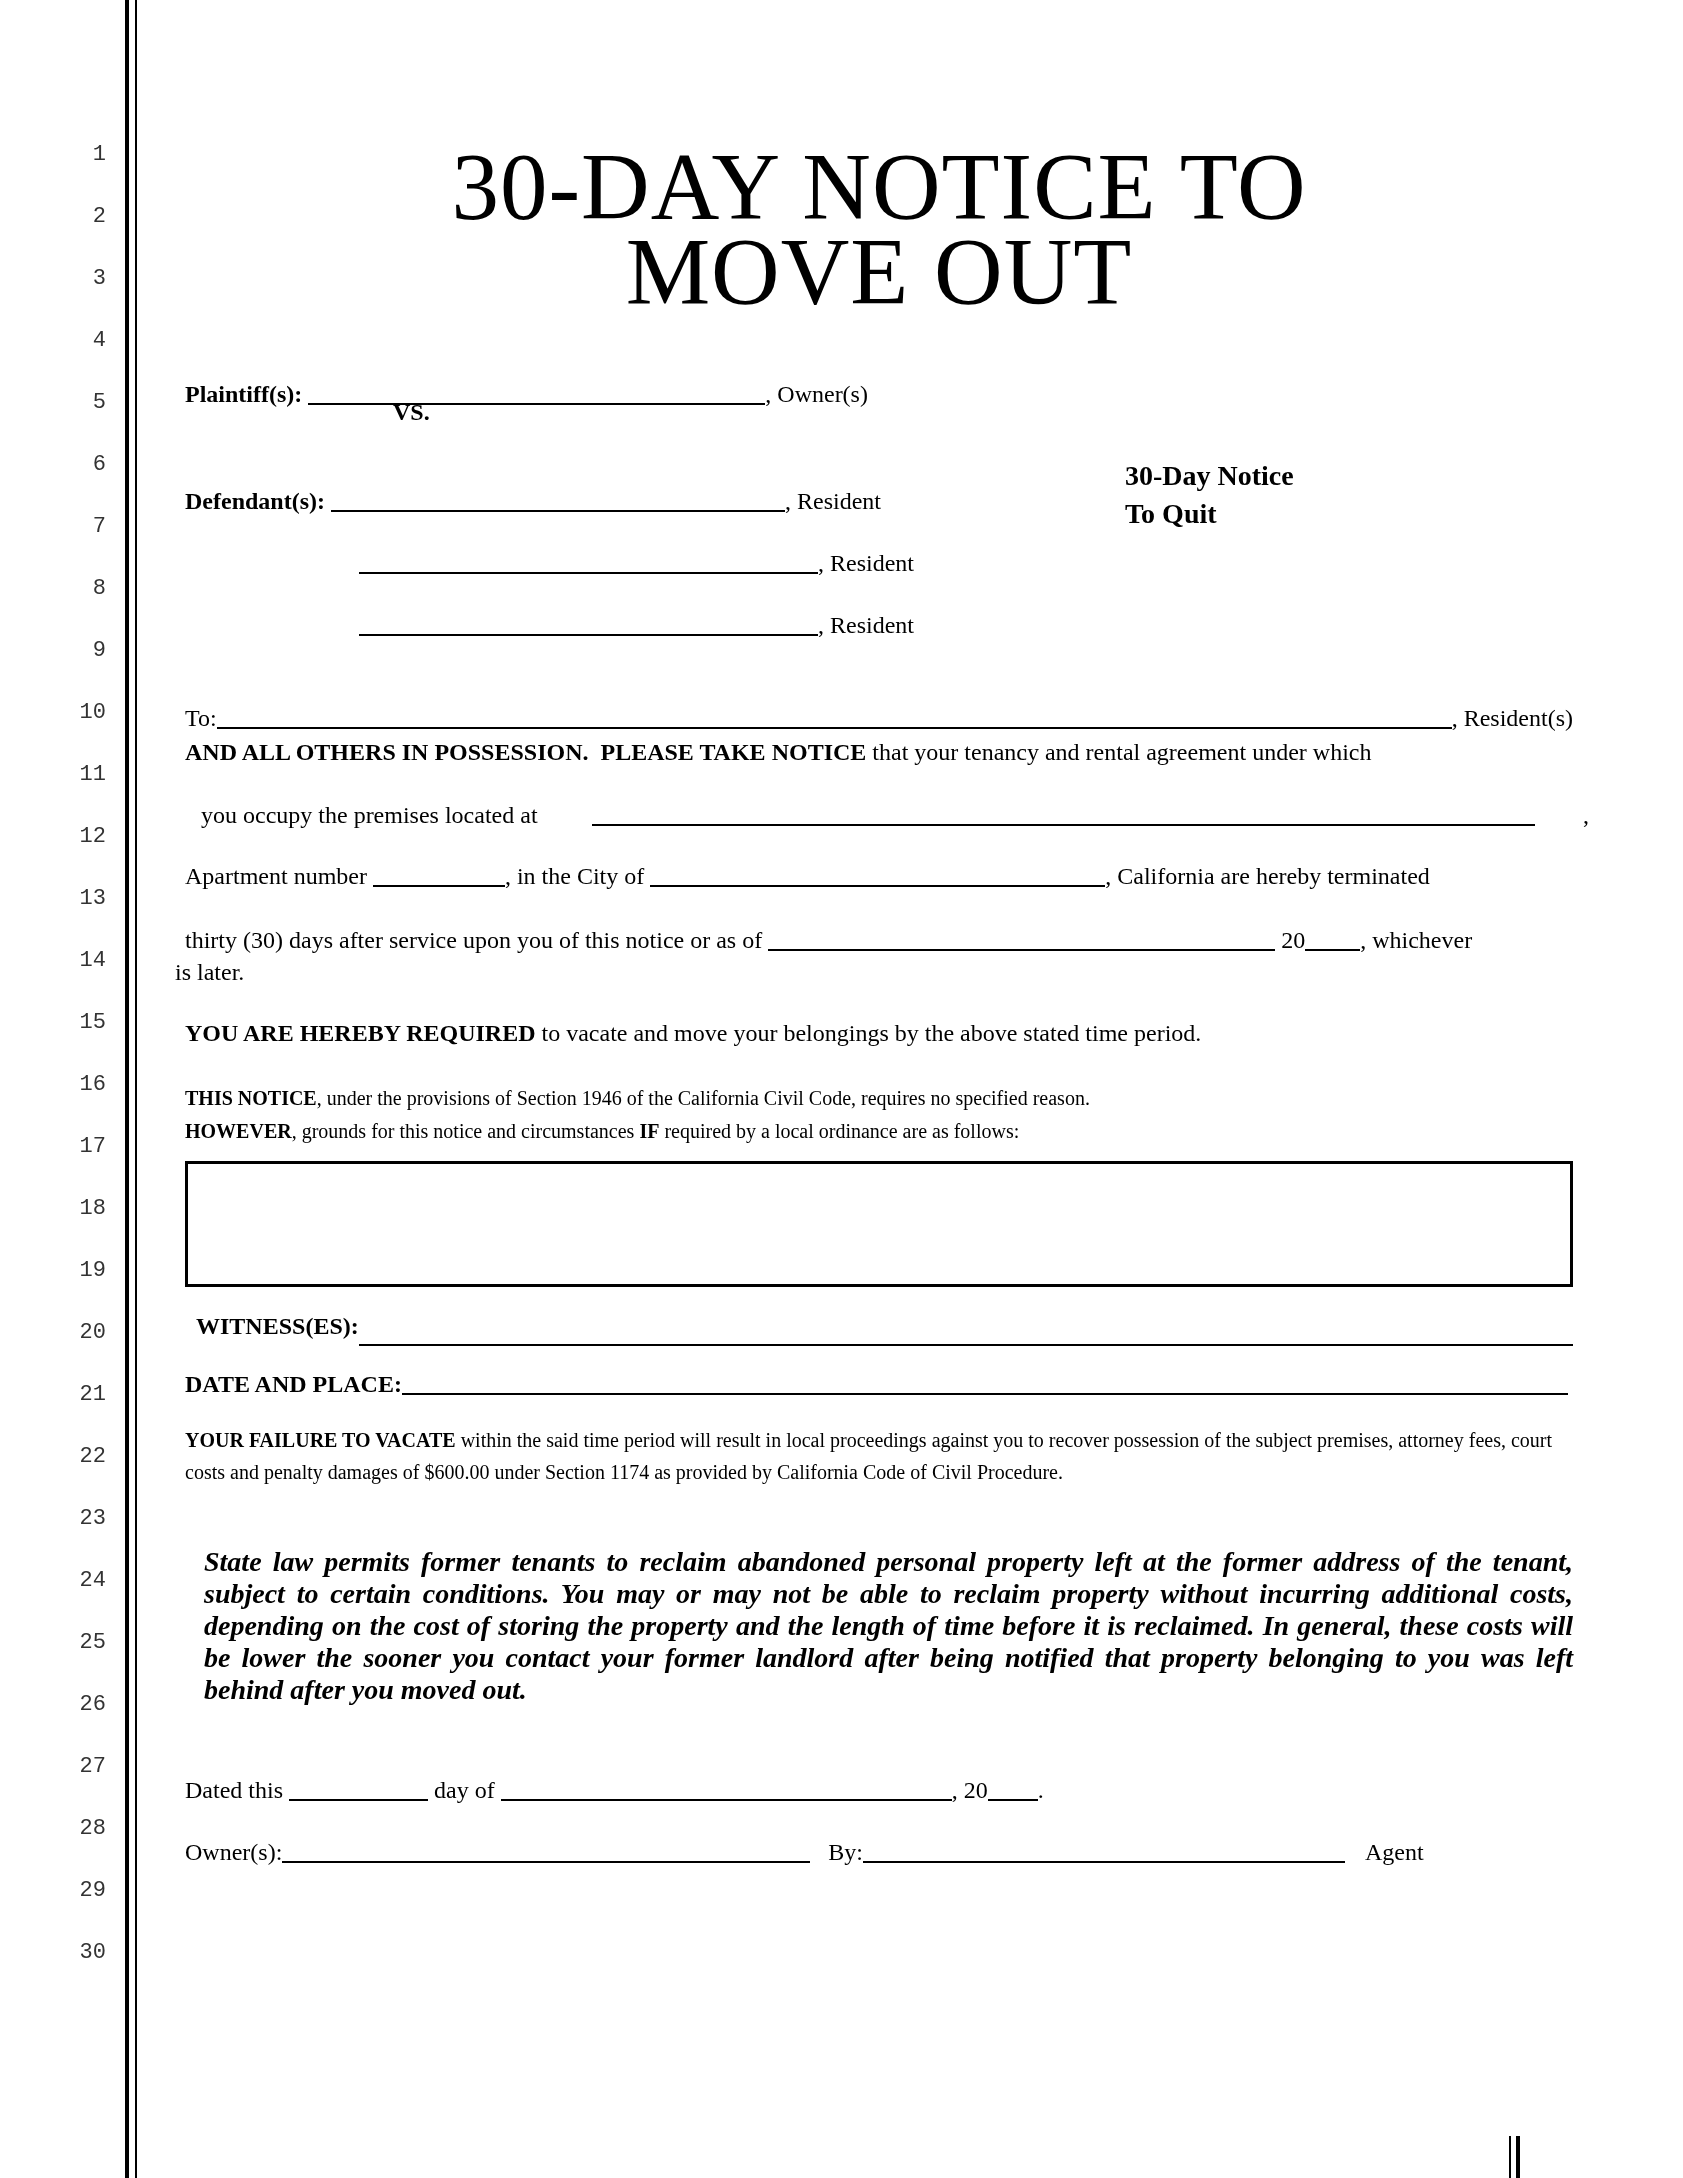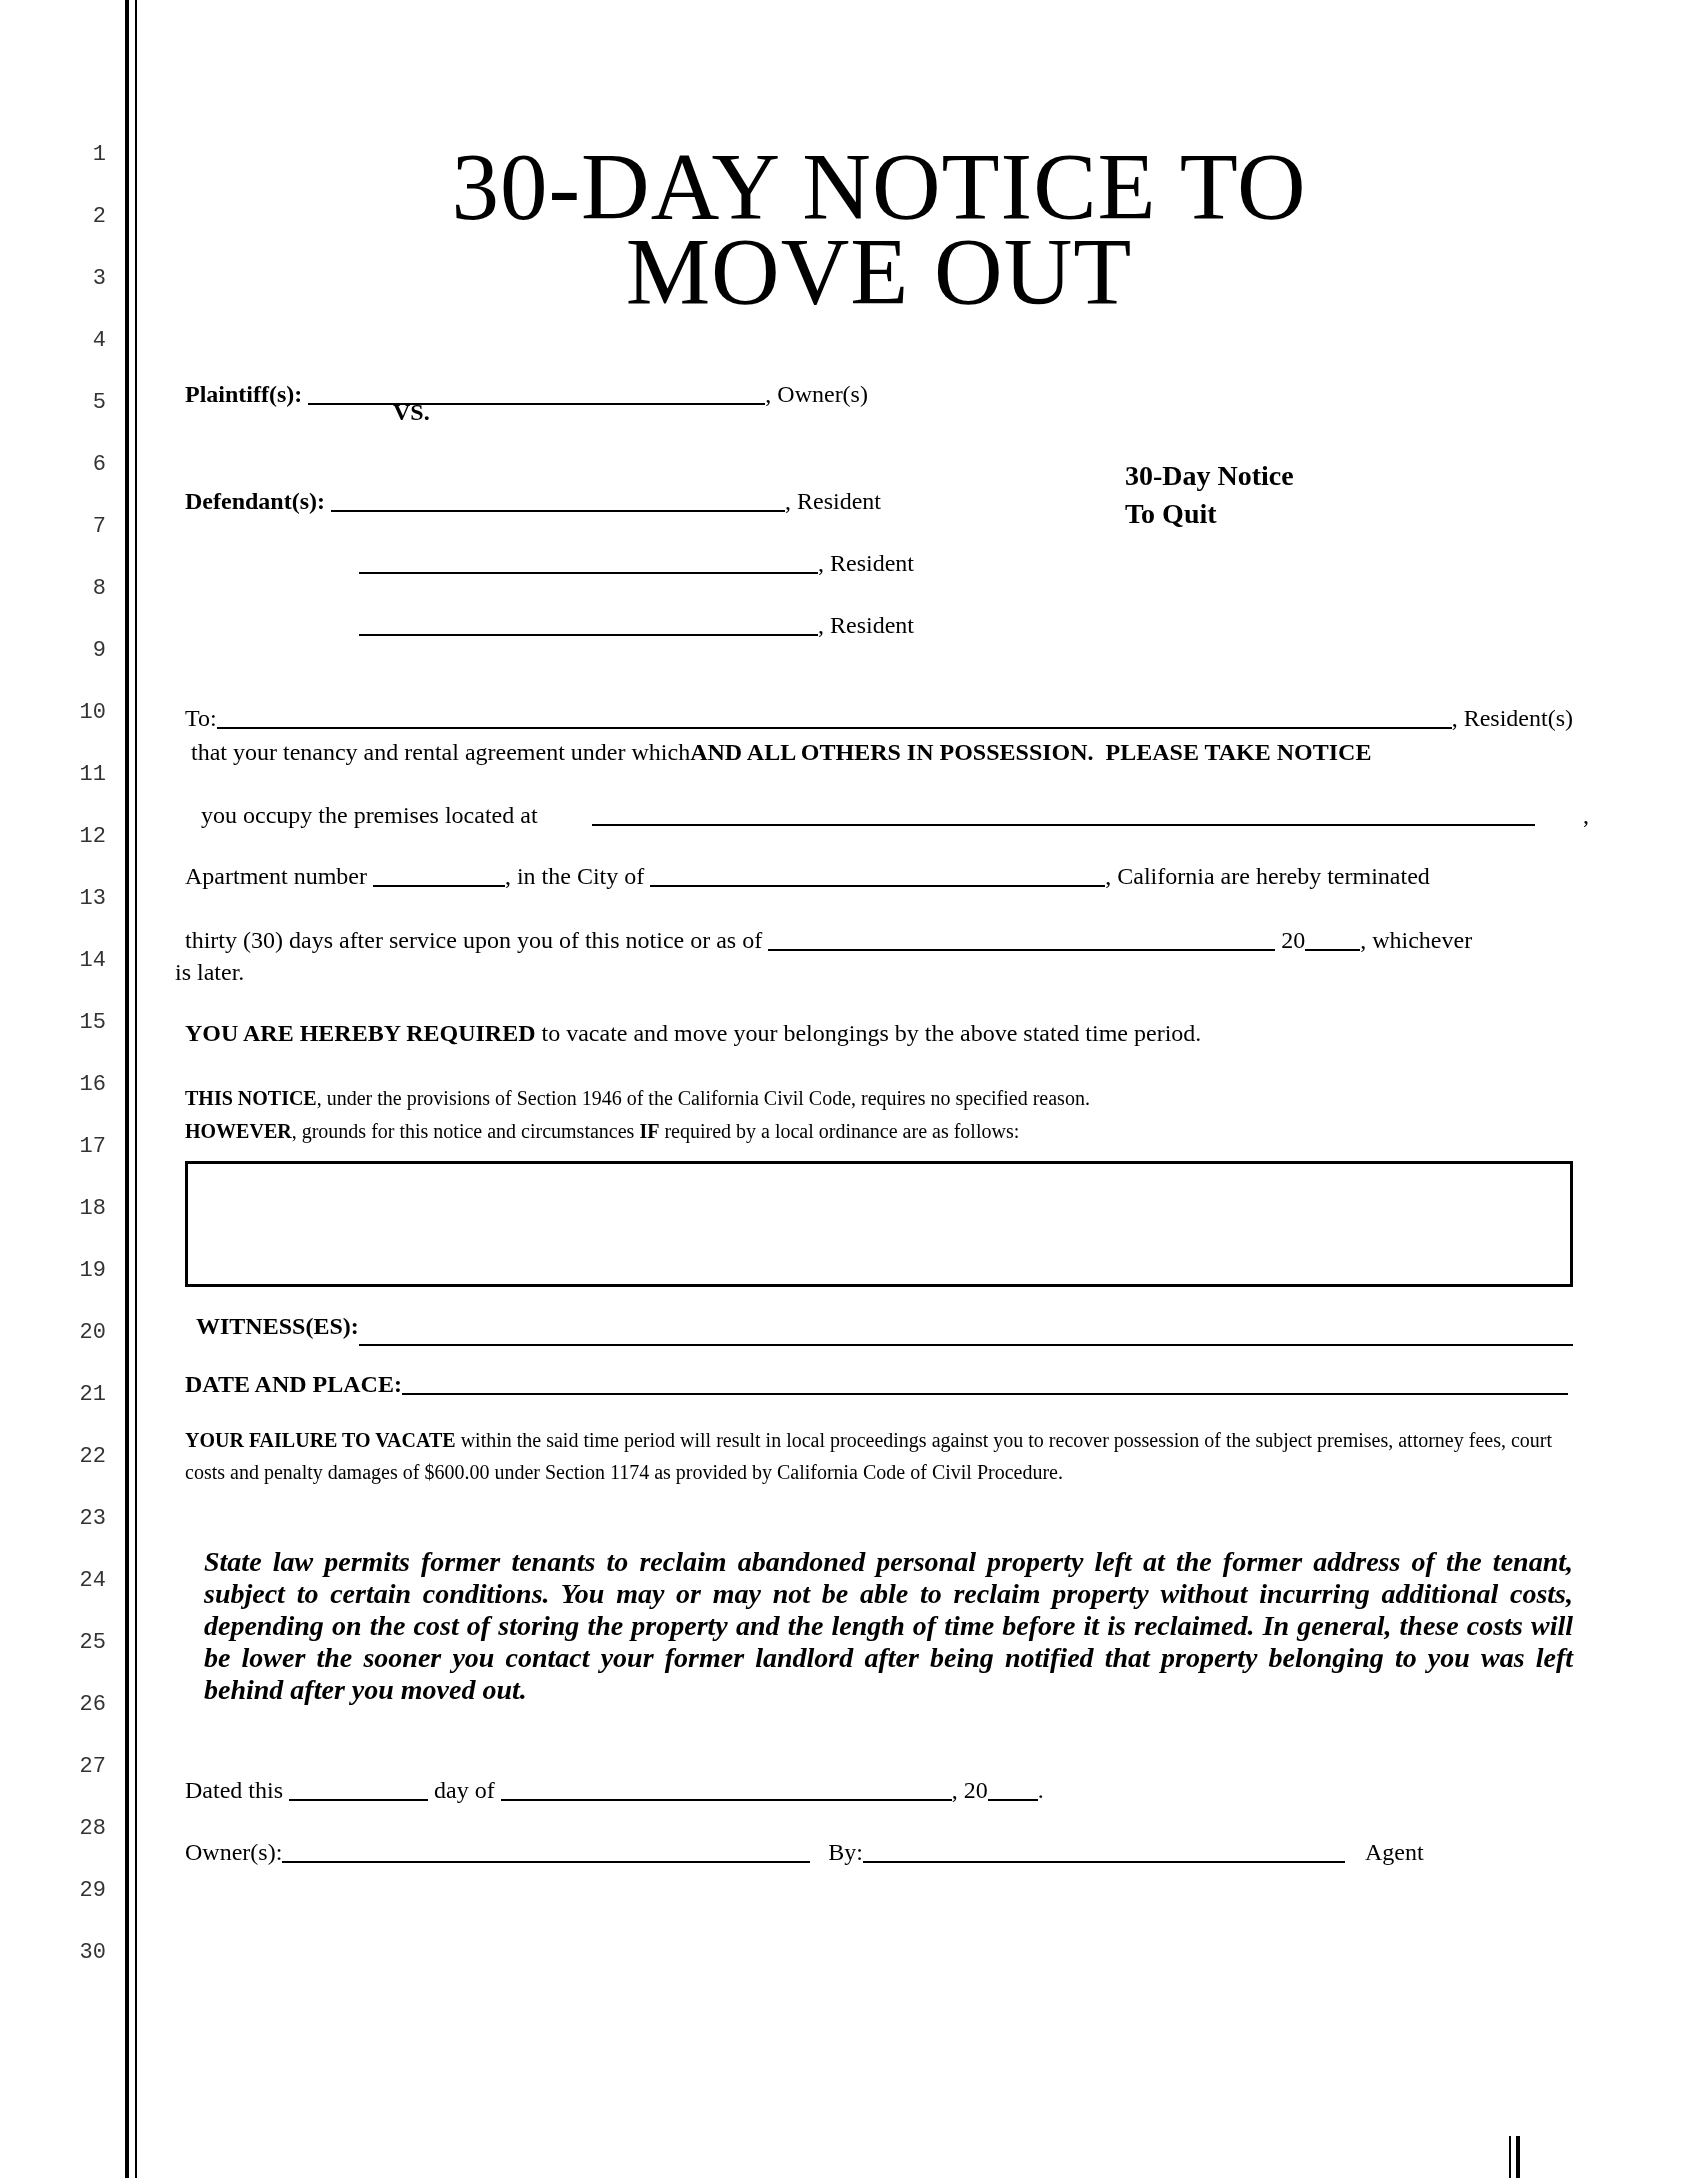--- a/index.html
+++ b/index.html
@@ -122,22 +122,22 @@
     <span class="t">, Resident</span>
   </div>
 
   <div class="row" style="top:702px; left:185px; width:1388px;">
     <span class="t">To:</span>
     <span class="blank grow"></span>
     <span class="t">, Resident(s)</span>
   </div>
 
   <div class="row" style="top:736px; left:185px;">
+    <span class="t b">AND ALL OTHERS IN POSSESSION.  PLEASE TAKE NOTICE</span>
     <span class="t"> that your tenancy and rental agreement under which</span>
-    <span class="t b">AND ALL OTHERS IN POSSESSION.  PLEASE TAKE NOTICE</span>
   </div>
 
   <div class="row" style="top:799px; left:201px; width:1388px;gap:48px;">
     <span class="t">you occupy the premises located at </span>
     <span class="blank grow"></span>
     <span class="t">,</span>
   </div>
 
   <div class="row" style="top:860px; left:185px;">
     <span class="t">Apartment number </span>

